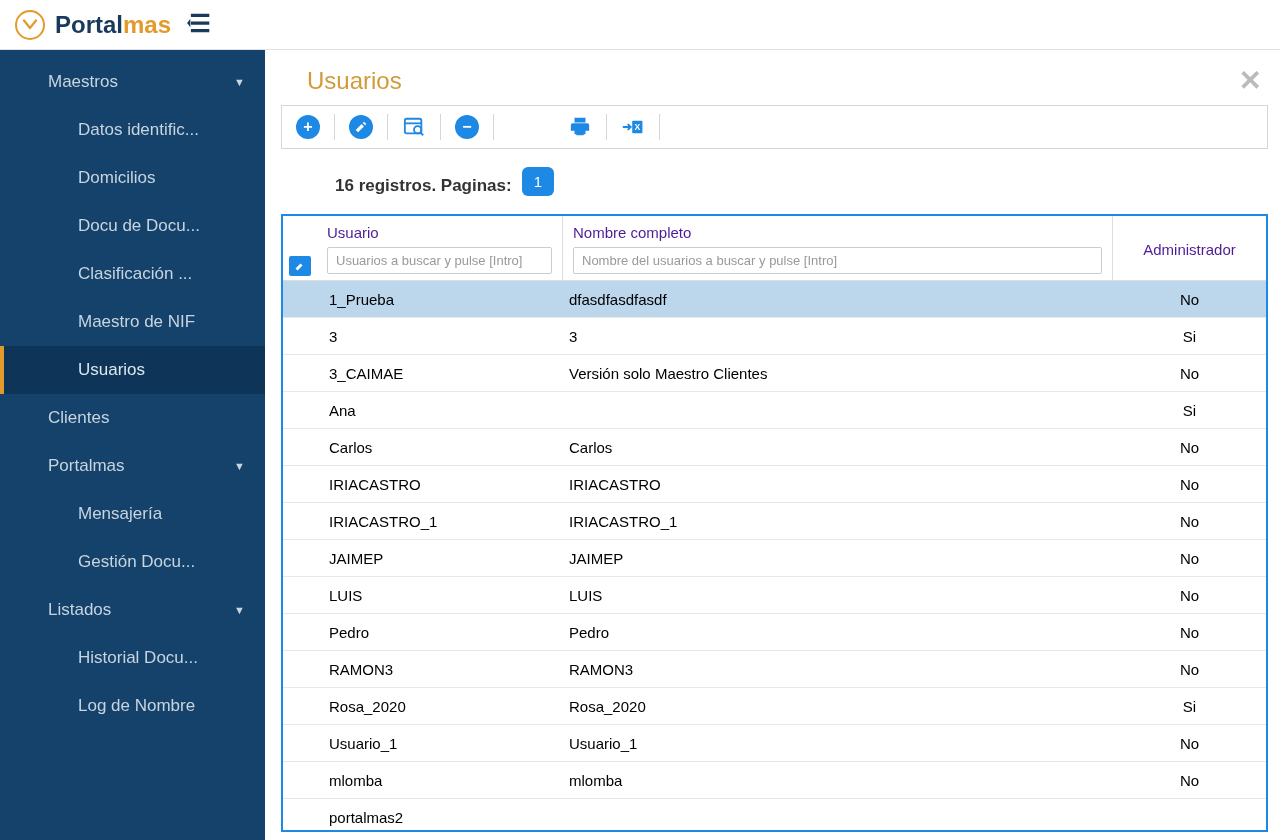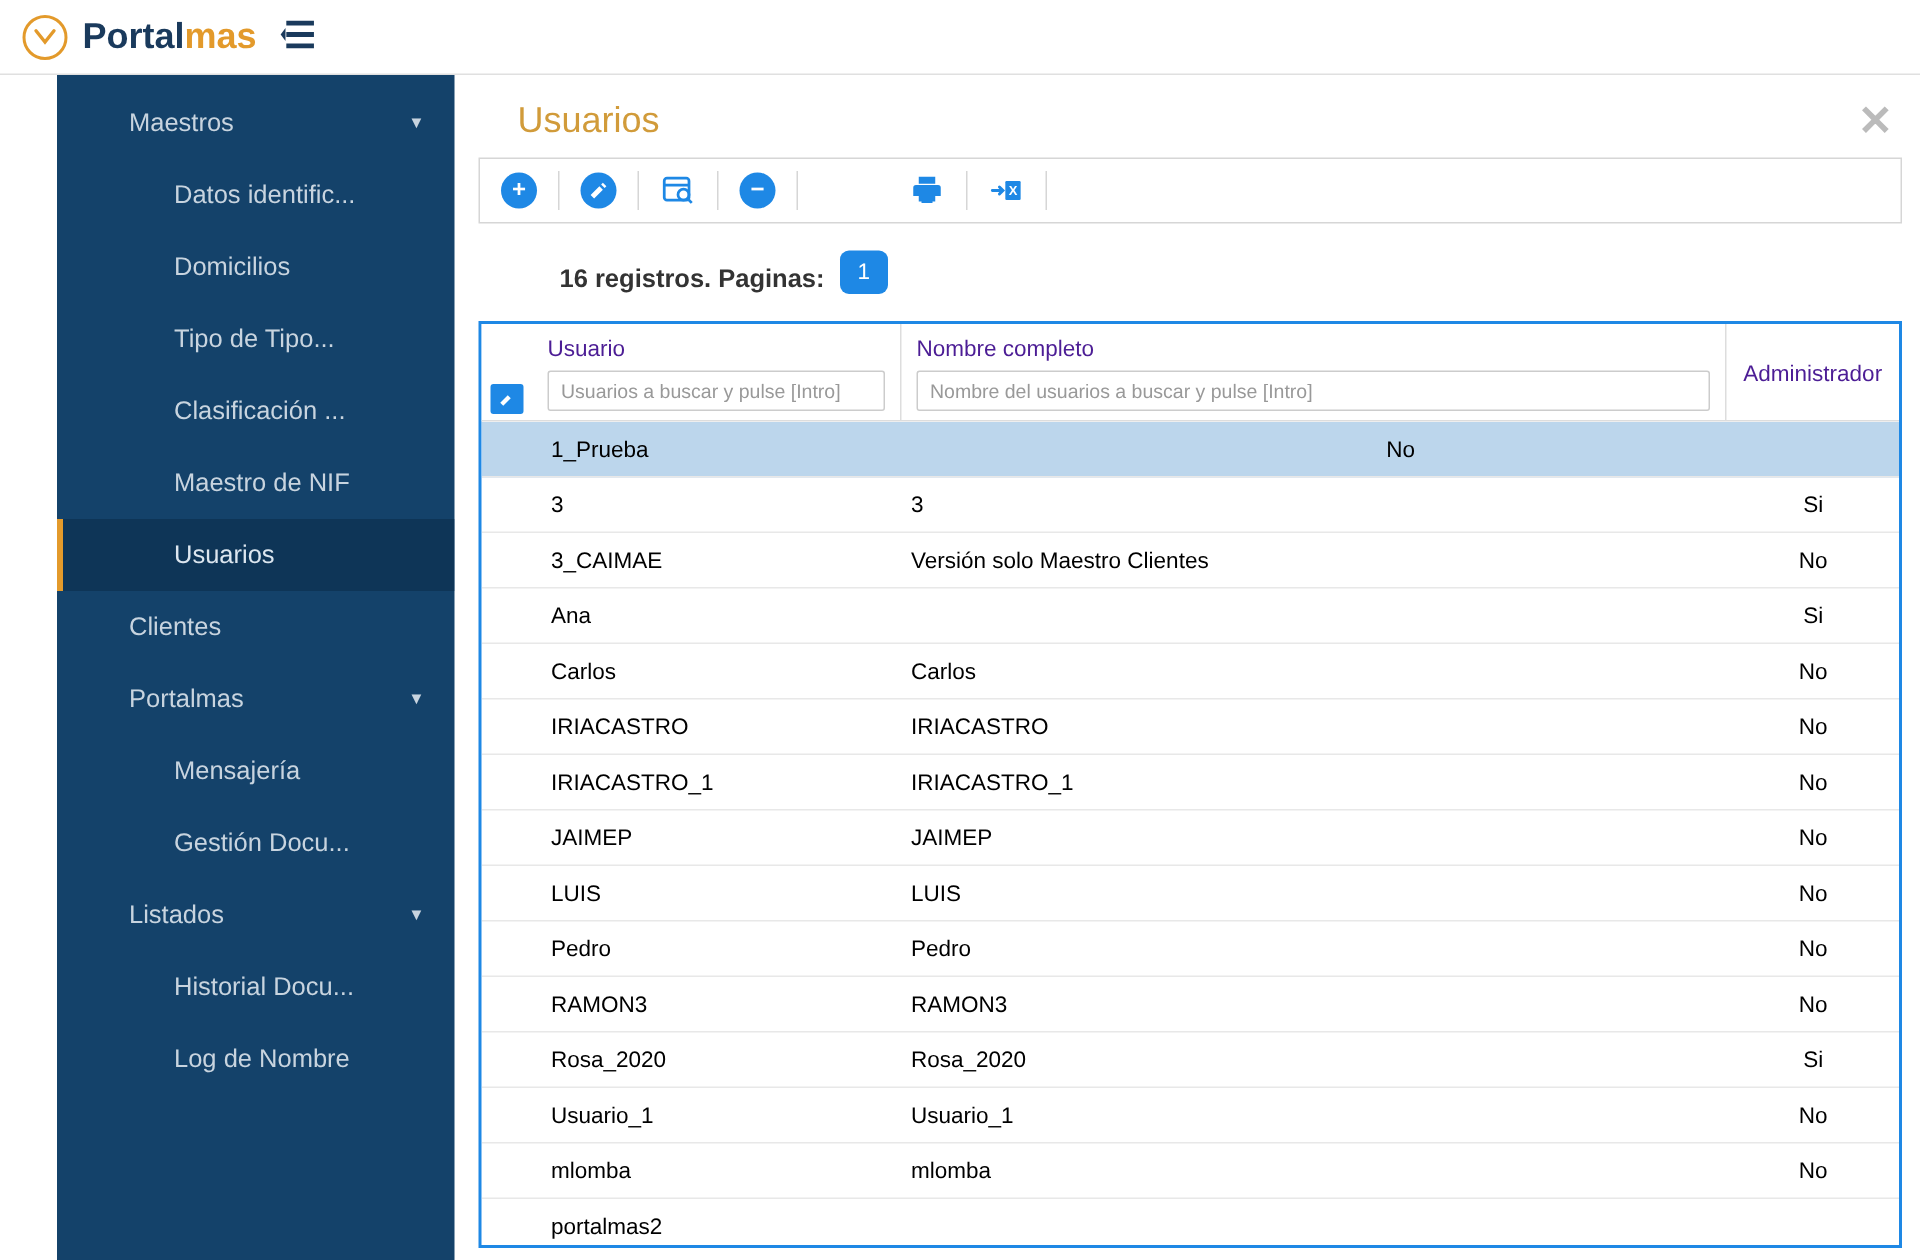--- a/index.html
+++ b/index.html
@@ -6,21 +6,21 @@
 body { font-family: "Segoe UI", Arial, sans-serif; font-size: 14px; color: #333; background: #fff; overflow: hidden; }
 .app { display: flex; flex-direction: column; width: 1280px; height: 840px; }
 .topbar { display: flex; align-items: center; height: 50px; padding: 0 15px; border-bottom: 1px solid #e0e0e0; background: #fff; }
 .logo-circle { width: 30px; height: 30px; border-radius: 50%; border: 2px solid #e39a2b; display: flex; align-items: center; justify-content: center; margin-right: 10px; }
 .logo-circle svg { width: 18px; height: 18px; }
 .brand { font-size: 24px; font-weight: 600; color: #1a3a5c; }
 .brand .accent { color: #e39a2b; font-weight: 600; }
 .collapse-btn { margin-left: 15px; cursor: pointer; color: #1a3a5c; }
 .collapse-btn svg { width: 26px; height: 26px; }
 .body { flex: 1; display: flex; overflow: hidden; }
-.sidebar { width: 265px; background: #14426a; color: #d0dce6; overflow-y: auto; padding-top: 8px; margin-left: 38px; }
+.sidebar { width: 265px; background: #14426a; color: #d0dce6; overflow-y: auto; padding-top: 8px; }
 .nav-group { display: flex; align-items: center; justify-content: space-between; padding: 14px 20px 14px 48px; font-size: 17px; color: #c8d4df; cursor: pointer; }
 .nav-group .chev { font-size: 11px; color: #c8d4df; }
 .nav-item { padding: 14px 20px 14px 78px; font-size: 17px; color: #c8d4df; cursor: pointer; white-space: nowrap; overflow: hidden; text-overflow: ellipsis; }
 .nav-item.active { background: #0e3557; border-left: 4px solid #e39a2b; padding-left: 74px; color: #dce6ef; }
 .content { flex: 1; display: flex; flex-direction: column; padding: 8px 8px 8px 12px; overflow: hidden; }
 .page-header { display: flex; align-items: center; justify-content: space-between; padding: 6px 10px 8px 30px; }
 .page-title { font-size: 24px; color: #d19b3a; font-weight: 400; }
 .close-x { font-size: 28px; color: #bbb; cursor: pointer; font-weight: bold; }
 .toolbar { border: 1px solid #d6d6d6; background: #fff; display: flex; align-items: center; padding: 6px 6px; gap: 0; margin: 0 4px; }
 .tbtn { width: 40px; height: 30px; display: flex; align-items: center; justify-content: center; cursor: pointer; }
@@ -80,21 +80,21 @@
   </div>
 
   <div class="body">
     <div class="sidebar" id="sidebar">
         <div class="nav-group">
           <span>Maestros</span>
           <span class="chev">▼</span>
         </div>
         <div class="nav-item">Datos identific...</div>
         <div class="nav-item">Domicilios</div>
-        <div class="nav-item">Tipo de Tipo...</div>
+        <div class="nav-item">Docu de Docu...</div>
         <div class="nav-item">Clasificación ...</div>
         <div class="nav-item">Maestro de NIF</div>
         <div class="nav-item active">Usuarios</div>
         <div class="nav-group">
           <span>Clientes</span>
         </div>
         <div class="nav-group">
           <span>Portalmas</span>
           <span class="chev">▼</span>
         </div>
@@ -181,20 +181,21 @@
               <input class="gh-input" placeholder="Nombre del usuarios a buscar y pulse [Intro]" style="">
             </div>
             <div class="gh-col col-admin no-sep">
               <div class="gh-label">Administrador</div>
             </div>
           </div>
           <div class="grid-body" id="grid-body">
               <div class="grow selected">
                 <div class="gc-edit"></div>
                 <div class="gc-user">1_Prueba</div>
+                <div class="gc-name">dfasdfasdfasdf</div>
                 <div class="gc-admin">No</div>
               </div>
               <div class="grow">
                 <div class="gc-edit"></div>
                 <div class="gc-user">3</div>
                 <div class="gc-name">3</div>
                 <div class="gc-admin">Si</div>
               </div>
               <div class="grow">
                 <div class="gc-edit"></div>

